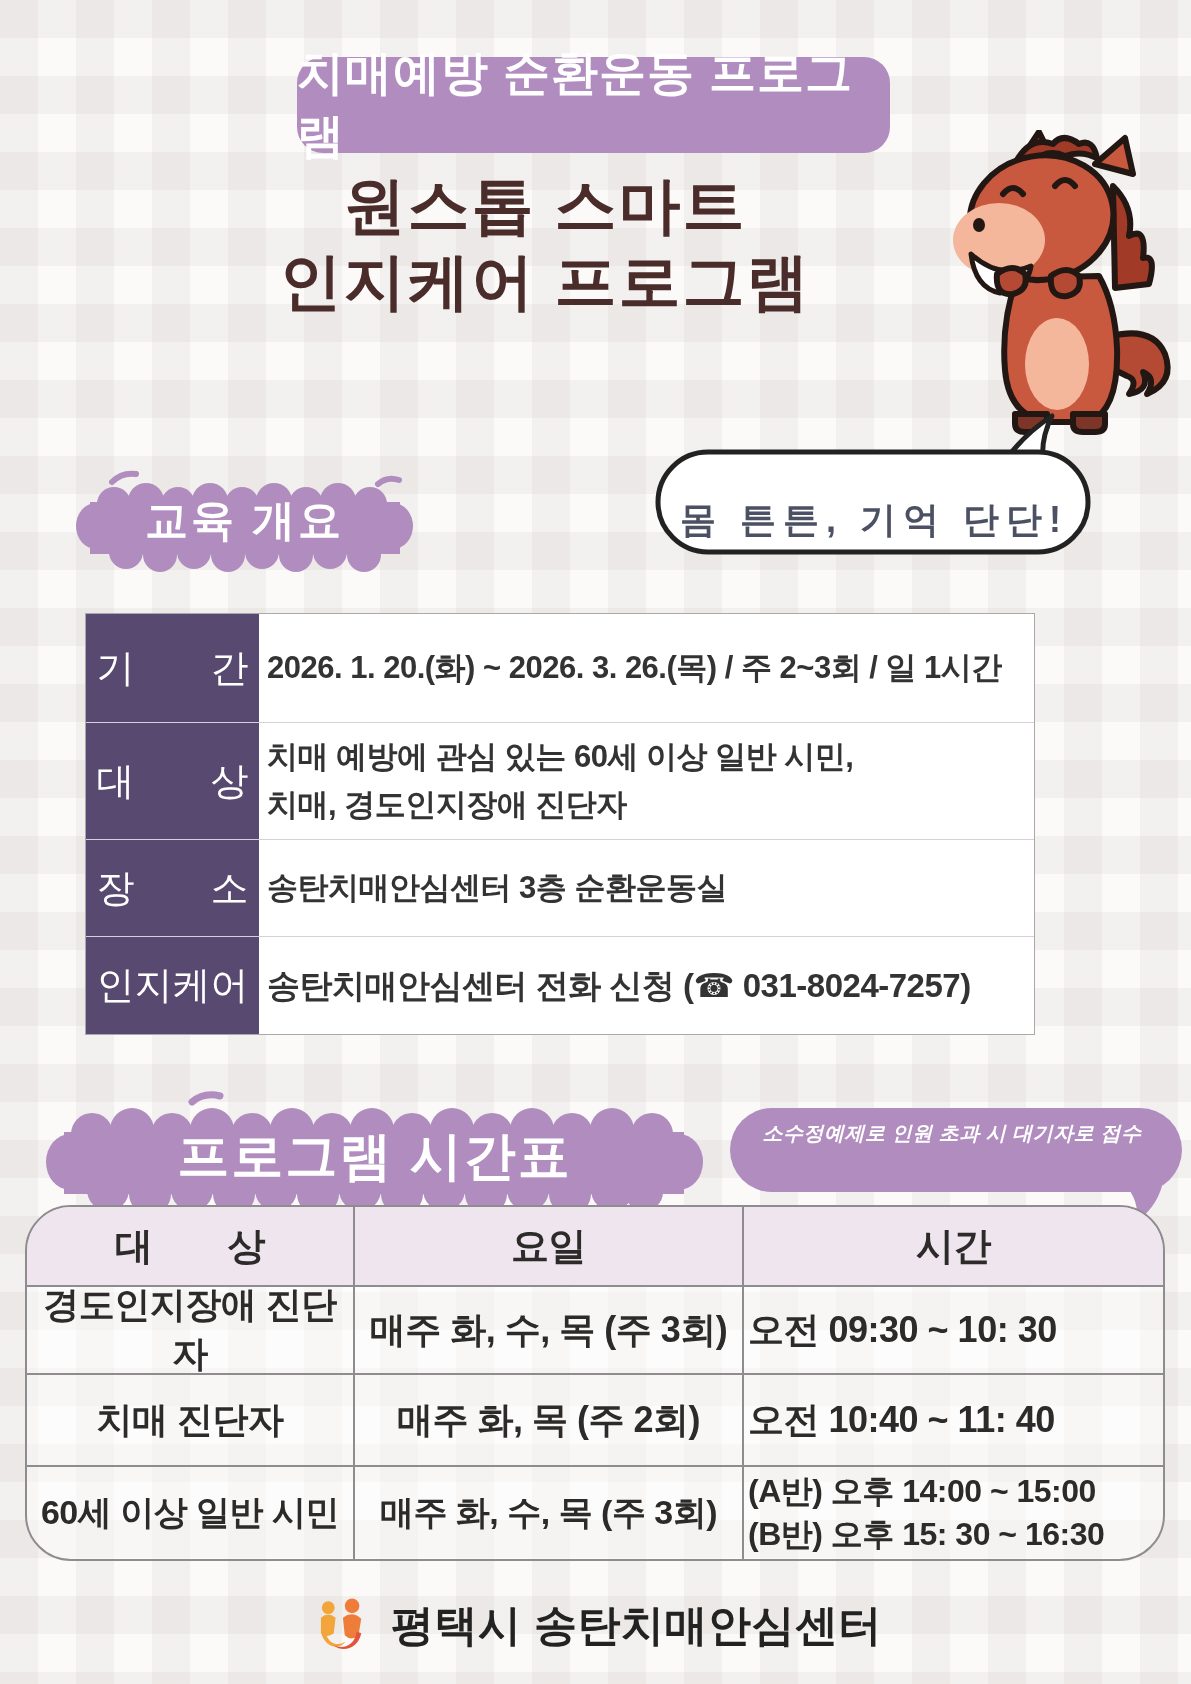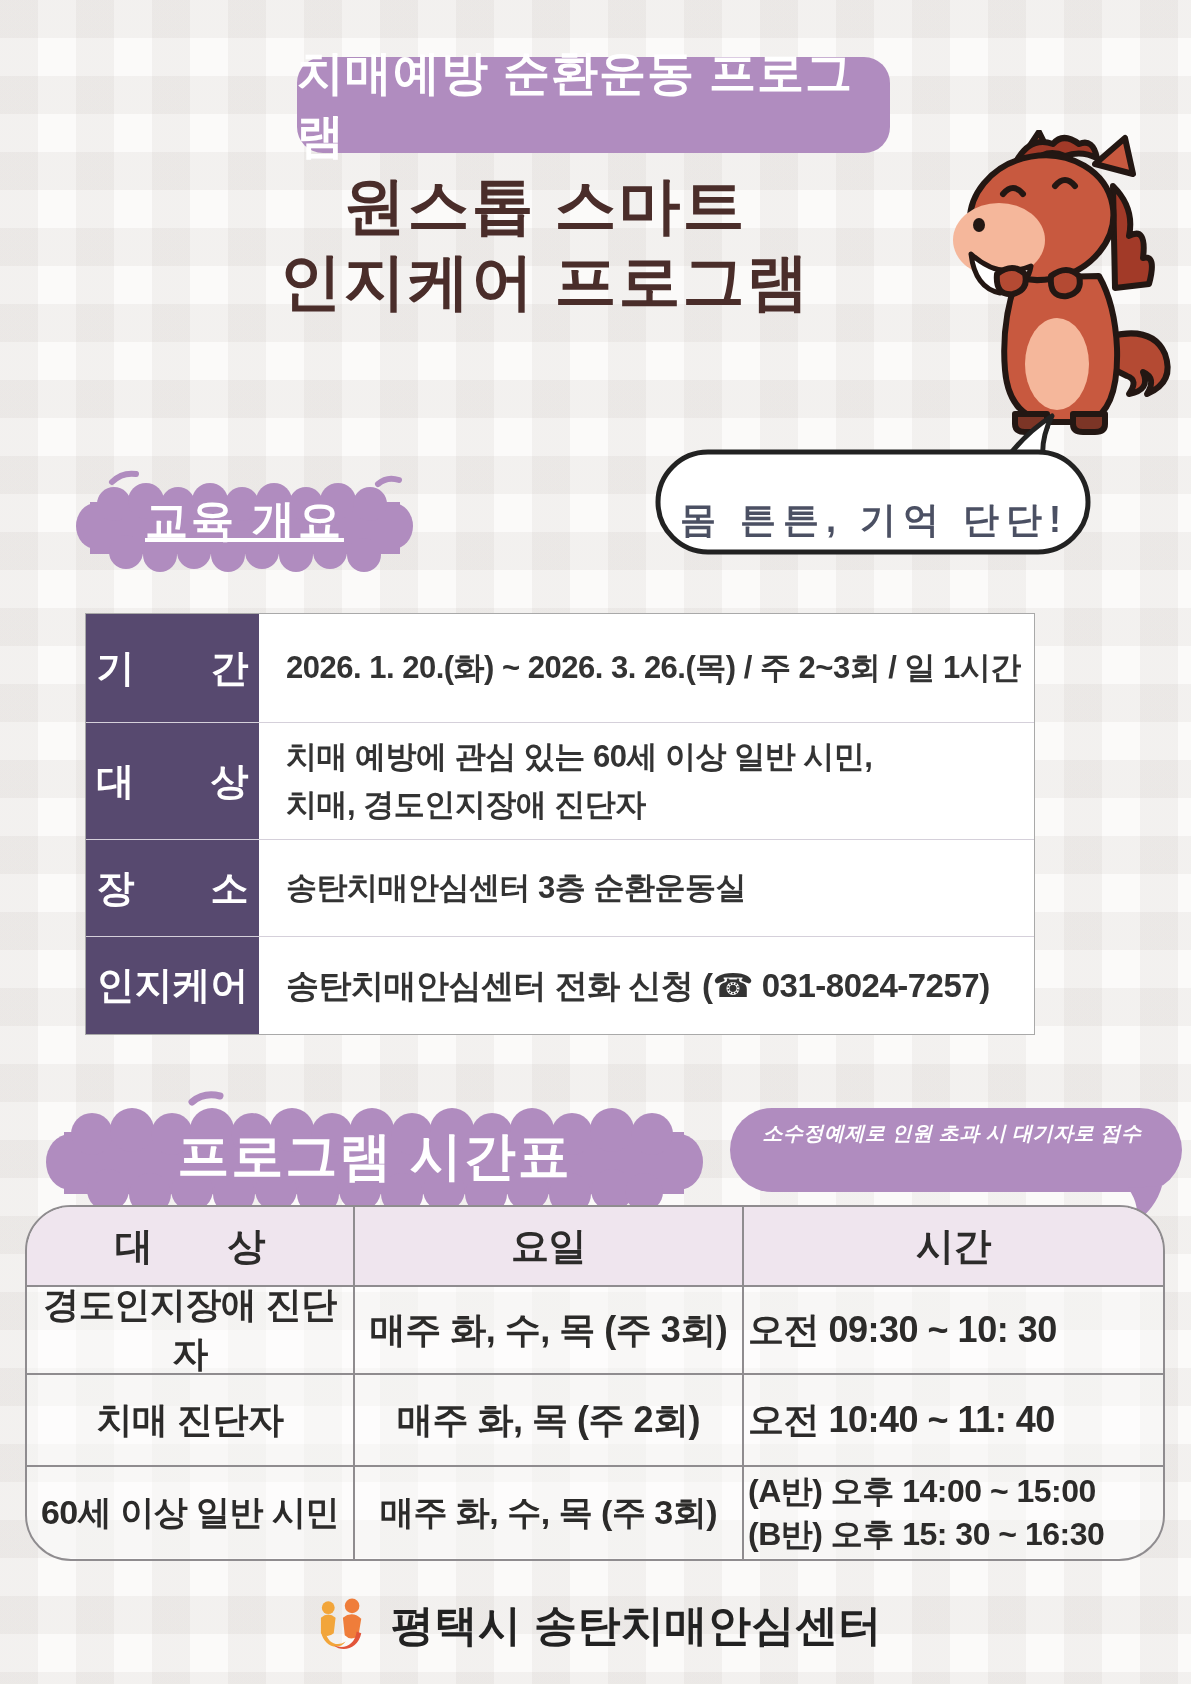--- a/index.html
+++ b/index.html
@@ -37,21 +37,21 @@
   
   .bubble1 { left:652px; top:408px; width:444px; height:152px; }
   .bubble1-text {
     left:652px; top:496px; width:444px; text-align:center;
     color:#4b5063; font-size:36px; font-weight:700; letter-spacing:7px;
   }
 
   
   .cloud1 { left:72px; top:468px; width:345px; height:110px; }
   .cloud1-text { left:72px; top:492px; width:345px; text-align:center;
-    color:#fff; font-size:43px; font-weight:800; letter-spacing:3px;text-decoration:underline; }
+    color:#fff; font-size:43px; font-weight:800; letter-spacing:3px; }
 
   .cloud2 { left:42px; top:1088px; width:665px; height:145px; }
   .cloud2-text { left:42px; top:1122px; width:665px; text-align:center;
     color:#fff; font-size:52px; font-weight:800; letter-spacing:2px; }
 
   
   .note-bubble { left:726px; top:1102px; width:462px; height:124px; }
   .note-text {
     left:726px; top:1120px; width:452px; text-align:center;
     color:#fff; font-size:20px; font-weight:700; font-style:italic; letter-spacing:0.5px;
@@ -60,27 +60,27 @@
   
   .t1 {
     left:85px; top:613px; width:950px; height:422px;
     background:#fff; border:1px solid #a9a9a9;
     display:flex; flex-direction:column;
   }
   .t1-row { display:flex; border-bottom:1px solid #d5d0da; }
   .t1-row:last-child { border-bottom:none; }
   .t1-label {
     width:173px; flex:0 0 173px; background:#57496f; color:#fff;
-    font-size:38px; font-weight:700;
+    font-size:38px; font-weight:400;
     display:flex; align-items:center; justify-content:center;
     letter-spacing:0; text-align:center;
   }
   .t1-value {
     flex:1; display:flex; flex-direction:column; justify-content:center;
-    padding-left:27px; color:#333; font-size:31px; font-weight:700;
+    padding-left:8px; color:#333; font-size:31px; font-weight:700;
     line-height:1.55; letter-spacing:-0.5px;
   }
   .r1 { height:110px; } .r2 { height:117px; } .r3 { height:98px; } .r4 { height:97px; }
 
   
   .t2 {
     left:25px; top:1205px; width:1140px; height:356px;
     border:2px solid #8f8c8f; border-radius:46px; overflow:hidden;
     display:flex; flex-direction:column; background:rgba(255,255,255,0.45);
   }

